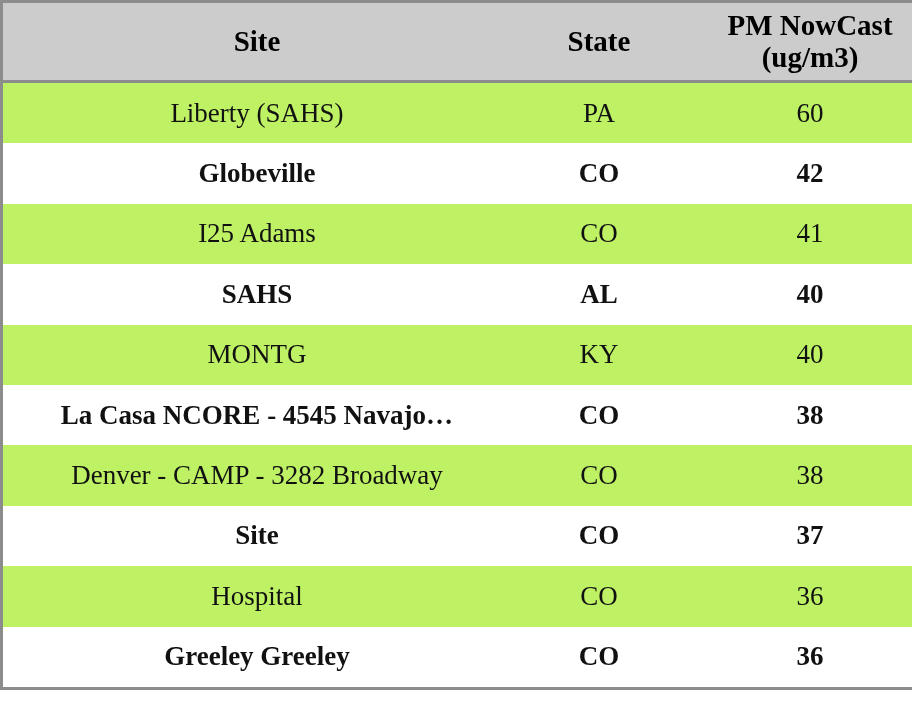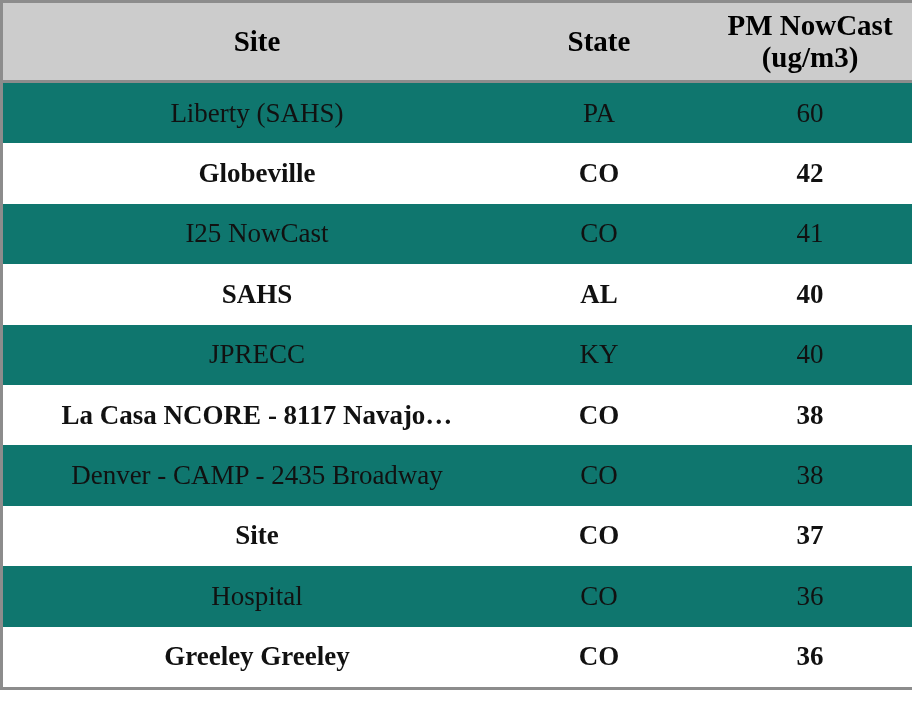--- a/index.html
+++ b/index.html
@@ -47,21 +47,21 @@
     color: #111111;
     text-align: center;
     vertical-align: middle;
     padding: 0 4px;
     height: 58px;
     white-space: nowrap;
     overflow: hidden;
     text-overflow: ellipsis;
   }
   tbody tr.odd-row td {
-    background: #0f766e;
+    background: #bef264;
     margin-left: 6px;
   }
   tbody tr.even-row td {
     background: #ffffff;
     font-weight: bold;
   }
 </style>
 </head>
 <body>
 
@@ -79,41 +79,41 @@
         <td>Liberty (SAHS)</td>
         <td>PA</td>
         <td>60</td>
       </tr>
       <tr class="even-row">
         <td>Globeville</td>
         <td>CO</td>
         <td>42</td>
       </tr>
       <tr class="odd-row">
-        <td>I25 NowCast</td>
+        <td>I25 Adams</td>
         <td>CO</td>
         <td>41</td>
       </tr>
       <tr class="even-row">
         <td>SAHS</td>
         <td>AL</td>
         <td>40</td>
       </tr>
       <tr class="odd-row">
-        <td>JPRECC</td>
+        <td>MONTG</td>
         <td>KY</td>
         <td>40</td>
       </tr>
       <tr class="even-row">
-        <td>La Casa NCORE - 8117 Navajo…</td>
+        <td>La Casa NCORE - 4545 Navajo…</td>
         <td>CO</td>
         <td>38</td>
       </tr>
       <tr class="odd-row">
-        <td>Denver - CAMP - 2435 Broadway</td>
+        <td>Denver - CAMP - 3282 Broadway</td>
         <td>CO</td>
         <td>38</td>
       </tr>
       <tr class="even-row">
         <td>Site</td>
         <td>CO</td>
         <td>37</td>
       </tr>
       <tr class="odd-row">
         <td>Hospital</td>

